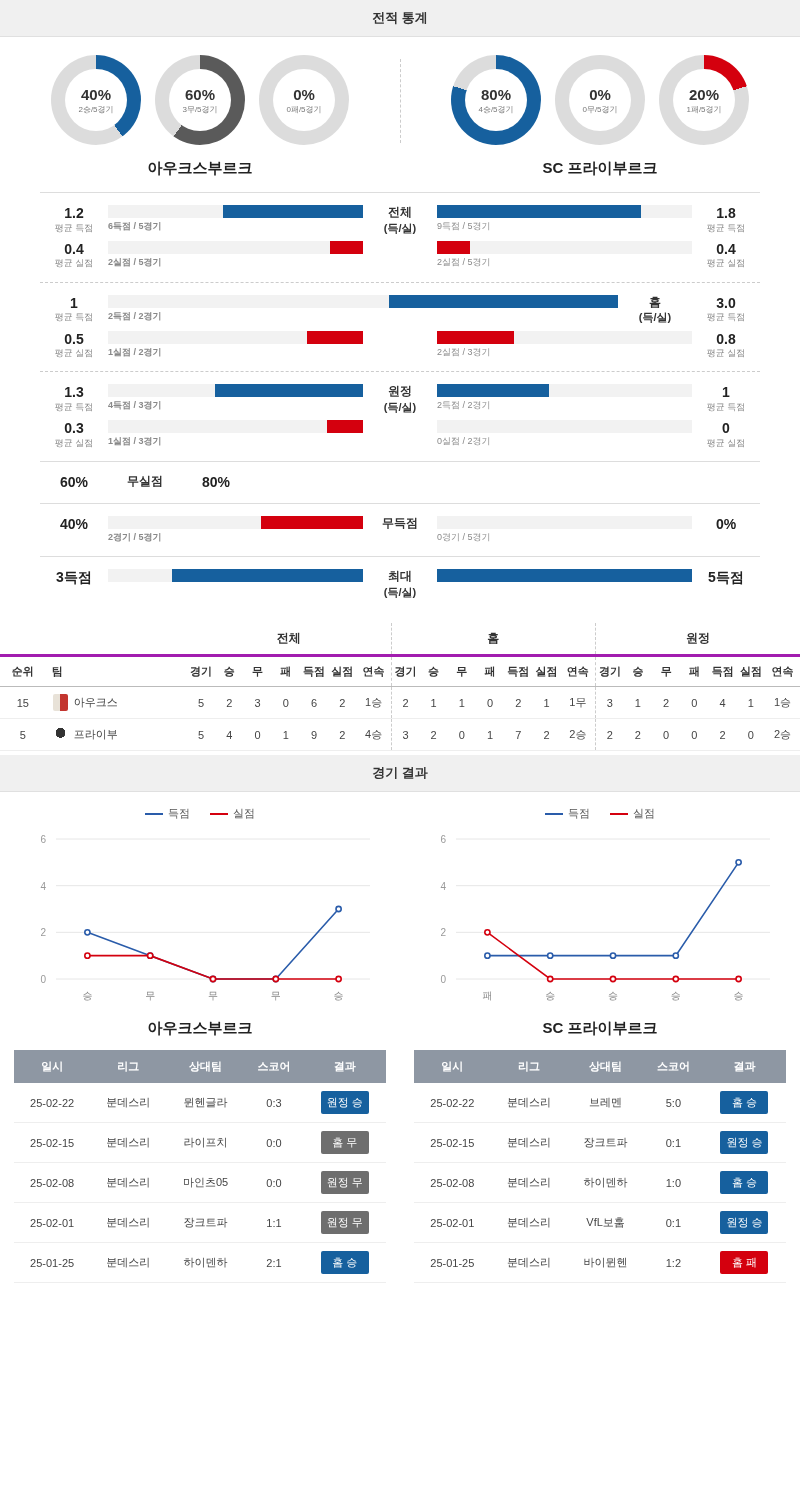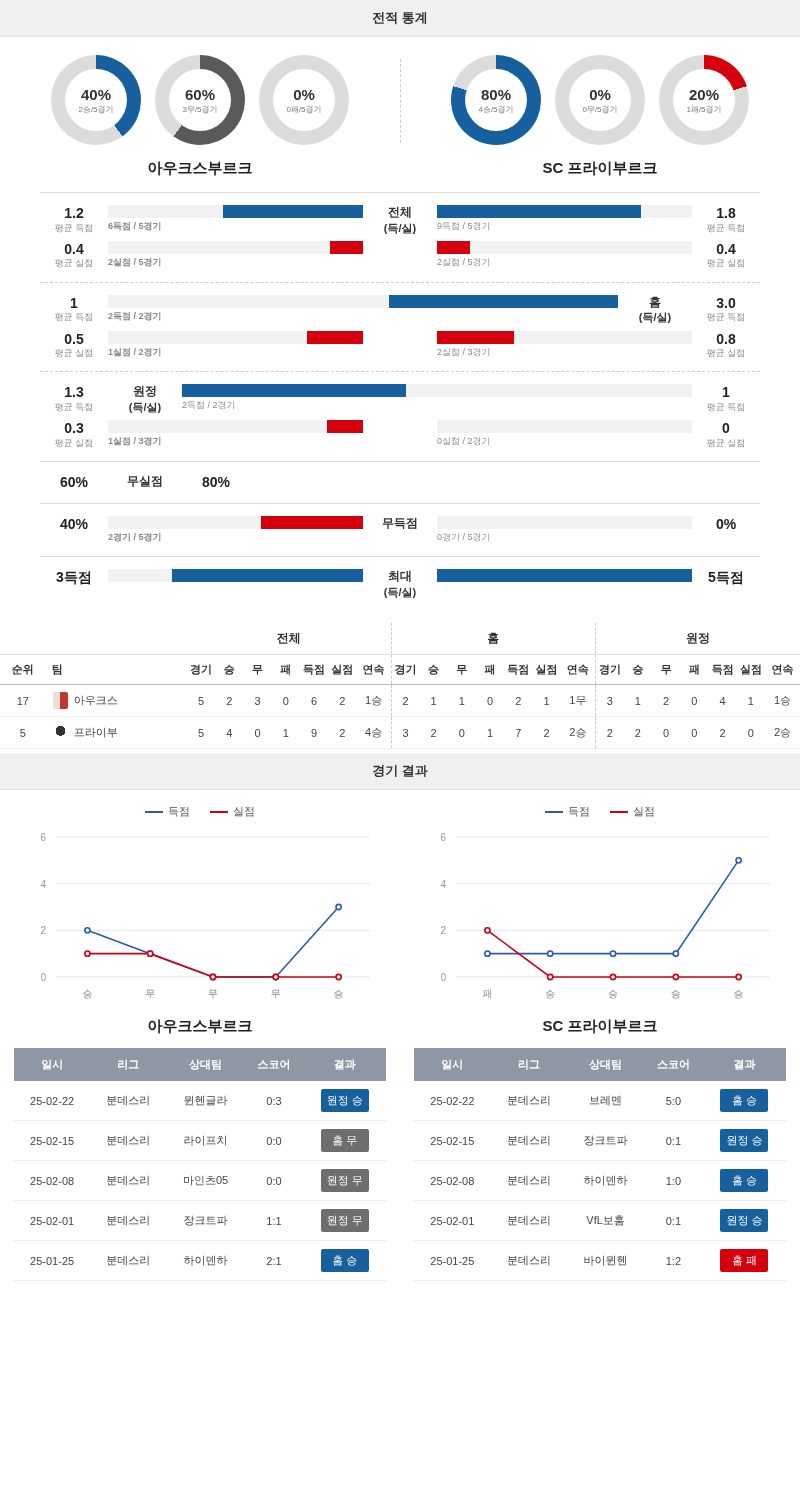--- a/index.html
+++ b/index.html
@@ -139,21 +139,21 @@
     padding: 7px 1px;
   }
   table.stand thead tr.grp th {
     border-bottom: 1px solid #e3e3e3;
     font-size: 12px;
     font-weight: bold;
     color: #333;
   }
   table.stand thead tr.cols th {
     border-bottom: 1px solid #bbb;
-    border-top: 1px solid #a21caf;
+    border-top: 3px solid #a21caf;
     font-weight: bold;
     color: #333;
     font-size: 11px;
   }
   table.stand tbody td {
     border-bottom: 1px solid #eee;
     color: #444;
   }
   .team-cell {
     display: flex;
@@ -369,20 +369,26 @@
         <div class="big">0.8</div>
         <div class="lbl">평균 실점</div>
       </div>
     </div>
     </div>
     <div class="cgroup dashed">
       <div class="crow">
       <div class="cval">
         <div class="big">1.3</div>
         <div class="lbl">평균 득점</div>
+      </div>
+      <div class="cbar-wrap">
+        <div class="cbar-track">
+          <div class="cbar left blue" style="width:58%"></div>
+        </div>
+        <div class="cbar-cap right-align">4득점 / 3경기</div>
       </div>
       <div class="cmid">원정<span class="sm">(득/실)</span></div>
       <div class="cbar-wrap">
         <div class="cbar-track">
           <div class="cbar right blue" style="width:44%"></div>
         </div>
         <div class="cbar-cap">2득점 / 2경기</div>
       </div>
       <div class="cval">
         <div class="big">1</div>
@@ -509,21 +515,21 @@
           <th style="width:26px">승</th>
           <th style="width:26px">무</th>
           <th style="width:26px">패</th>
           <th style="width:26px">득점</th>
           <th style="width:26px">실점</th>
           <th style="width:32px">연속</th>
         </tr>
     </thead>
     <tbody id="stand-body">
         <tr>
-          <td>17</td>
+          <td>15</td>
     <td>
             <div class="team-cell">
       <span class="crest aug"></span>
       <span>아우크스</span>
             </div>
           </td>
           <td>5</td>
           <td>2</td>
           <td>3</td>
           <td>0</td>

